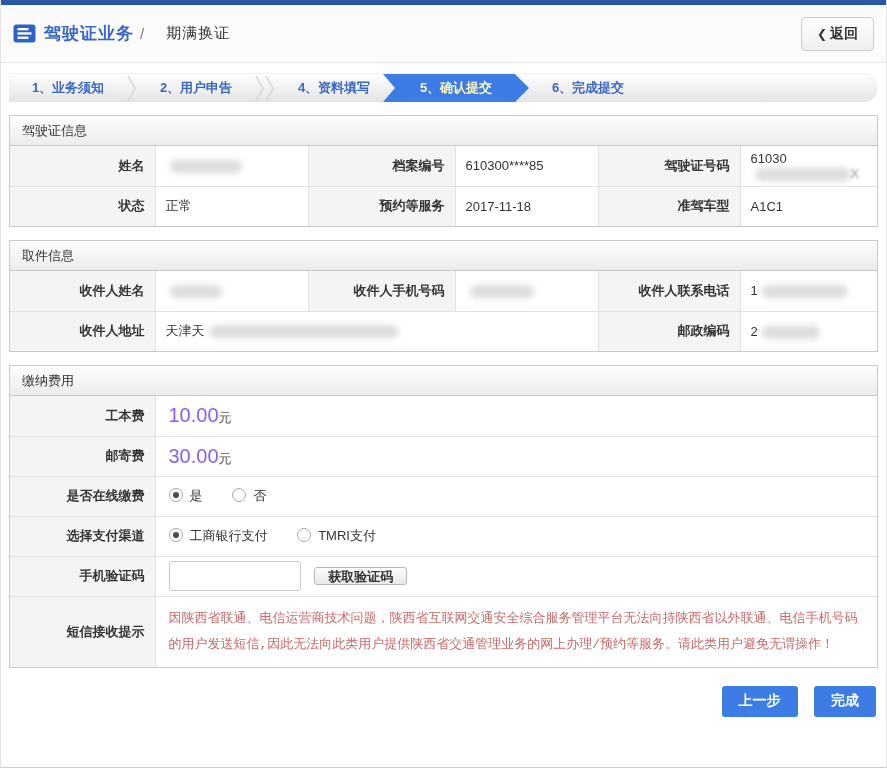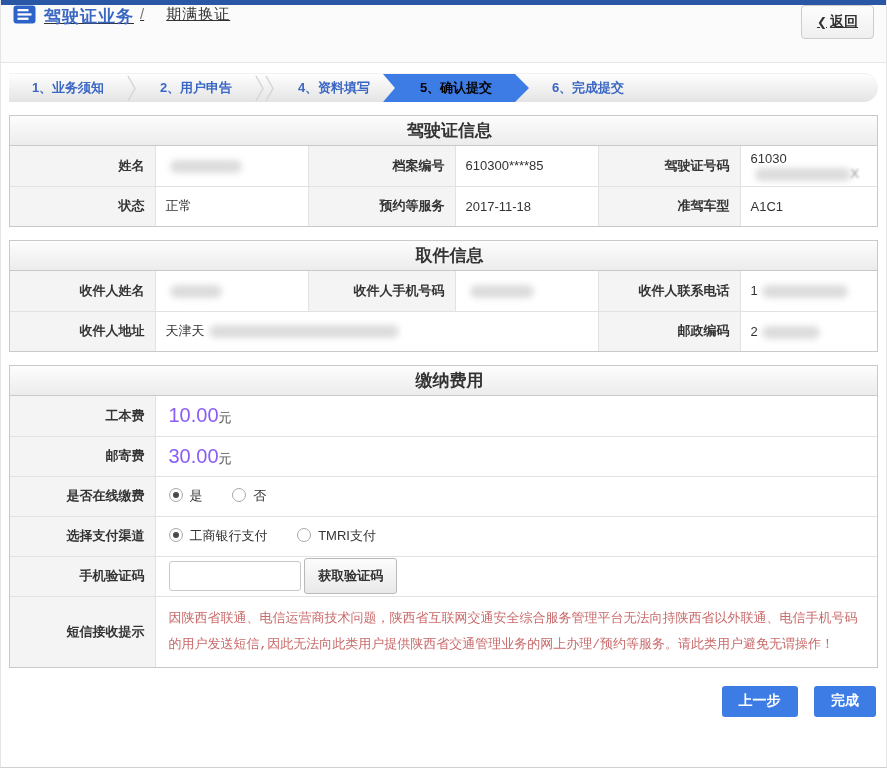--- a/index.html
+++ b/index.html
@@ -13,22 +13,22 @@
     width: 887px; height: 768px;
     border-left:1px solid #e5e5e5; border-right:1px solid #e5e5e5;
     border-bottom:1px solid #cfcfcf;
     display:flex; flex-direction:column;
     background:#fff;
   }
   .topbar { height:5px; background:#2a57a5; flex:none; }
 
   
   .hdr {
-    height:58px; flex:none; display:flex; align-items:flex-start;
-    padding:0 12px; background:#fbfbfb; border-bottom:1px solid #e6e6e6;text-decoration:underline;
+    height:58px; flex:none; display:flex; align-items:center;
+    padding:0 12px; background:#fbfbfb; border-bottom:1px solid #e6e6e6;
   }
   .hdr .icon { margin-right:8px; display:inline-flex; }
   .hdr .t-main { color:#3a66c4; font-size:17px; font-weight:bold; letter-spacing:1px; }
   .hdr .t-sep  { color:#777; font-size:15px; margin:0 6px; }
   .hdr .t-sub  { color:#333; font-size:15px; letter-spacing:1px;margin-left:16px; }
   .hdr .spacer { flex:1; }
   .btn-back {
     background:linear-gradient(#fdfdfd,#efefef);
     border:1px solid #ccc; border-radius:4px;
     padding:7px 15px; font-size:14px; font-weight:bold; color:#333;
@@ -44,34 +44,34 @@
     border-radius:0 15px 15px 0;
     border-top:1px solid #f2f2f2;
   }
   .tab {
     flex:0 0 118px; display:flex; align-items:center; justify-content:center;
     color:#3a66c4; font-size:13px; font-weight:bold; cursor:pointer;
     white-space:nowrap;
   }
   .tab-sep { flex:0 0 10px; display:flex; align-items:center; }
   .tab.active {
-    flex:0 0 146px; margin-left:-10px; color:#000000;
+    flex:0 0 146px; margin-left:-10px; color:#fef9c3;
     background:#3d7ce4;
     clip-path:polygon(0 0, calc(100% - 14px) 0, 100% 50%, calc(100% - 14px) 100%, 0 100%, 12px 50%);
     z-index:2;
   }
   .tabs-rest { flex:1; }
 
   
   .section { margin:13px 8px 0 8px; border:1px solid #c9c9c9; }
   .sec-hd {
     height:30px; line-height:29px; padding-left:12px;
     background:linear-gradient(#fdfdfd,#ececec);
     border-bottom:1px solid #c9c9c9;
-    font-size:17px; font-weight:bold; color:#333;text-align:center;
+    font-size:13px; font-weight:normal; color:#333;
   }
   table.grid { width:100%; border-collapse:collapse; table-layout:fixed; }
   table.grid td { border:1px solid #e2e2e2; height:40px; font-size:13px; vertical-align:middle; }
   table.grid tr:first-child td { border-top:none; }
   table.grid tr:last-child td { border-bottom:none; }
   table.grid td:first-child { border-left:none; }
   table.grid td:last-child { border-right:none; }
   td.lbl { background:#f4f4f4; text-align:right; padding-right:10px; font-weight:bold; color:#333; }
   td.val { background:#fff; padding-left:10px; color:#333; }
 
@@ -99,21 +99,21 @@
     content:''; position:absolute; left:3px; top:3px; right:3px; bottom:3px;
     background:#4a4a4a; border-radius:50%;
   }
   .radio-lab { font-size:13px; color:#333; margin:0 26px 0 7px; cursor:pointer; }
 
   .code-input {
     width:132px; height:30px; border:1px solid #c9c9c9; border-radius:3px;
     padding:0 8px; font-size:13px; font-family:inherit; vertical-align:middle;
   }
   .btn-getcode {
-    margin-left:0; height:36px; padding:0 13px;
+    margin-left:10px; height:18px; padding:0 13px;
     background:linear-gradient(#fcfcfc,#e9e9e9);
     border:1px solid #b9b9b9; border-radius:3px;
     font-size:13px; font-weight:bold; color:#333; cursor:pointer;
     font-family:inherit; vertical-align:middle;
   }
 
   .tip-cell { padding:9px 14px 9px 13px !important; height:64px !important;font-family:Liberation Mono, monospace; }
   .tip-text { color:#c96a6a; font-size:13px; line-height:26px; }
 
   

